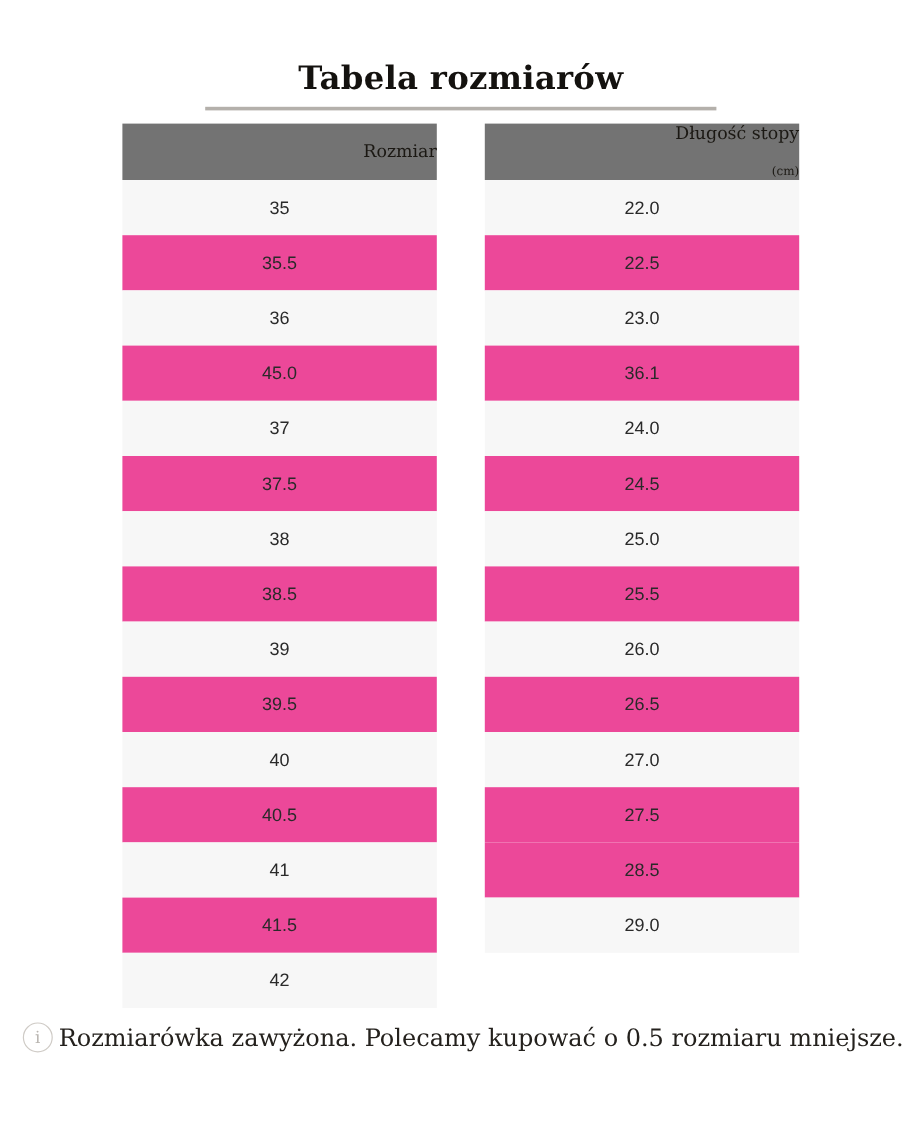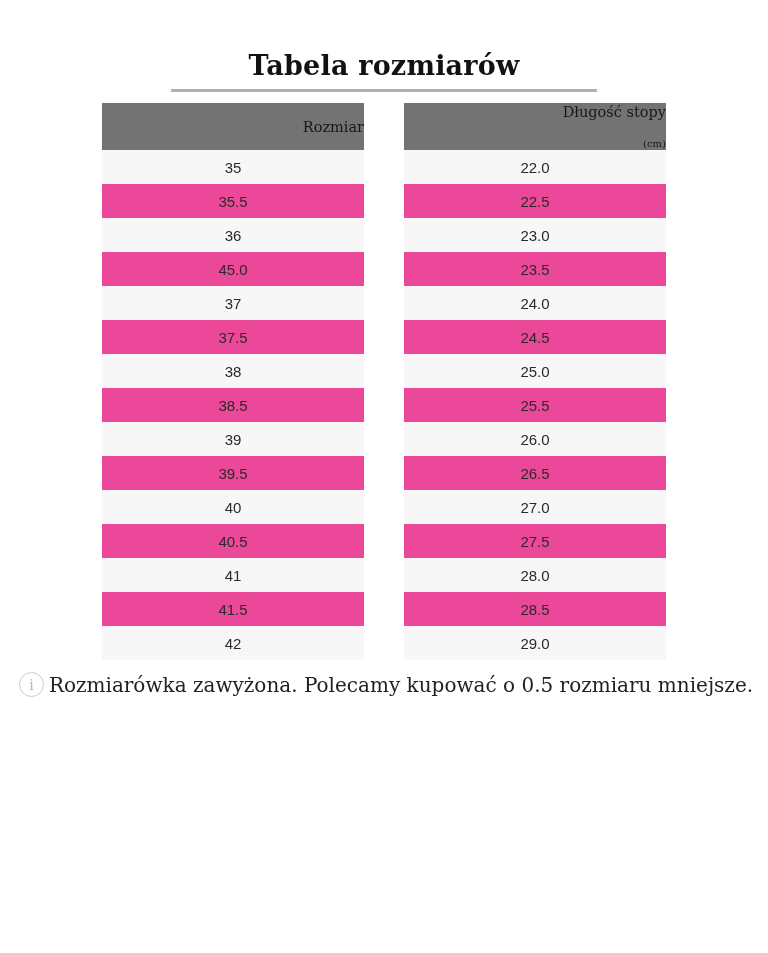--- a/index.html
+++ b/index.html
@@ -74,21 +74,21 @@
   .col-head-sub {
     font-family: "DejaVu Serif", "Liberation Serif", serif;
     font-size: 10px;
     font-weight: 400;
     color: #1b1813;
     line-height: 1.2;
     margin-top: 18px;
   }
 
   .cell {
-    height: 34px;
+    height: 46px;
     display: flex;
     align-items: center;
     justify-content: center;
     font-family: "Liberation Sans", sans-serif;
     font-size: 15px;
     color: #2a2a2a;
     box-sizing: border-box;
   }
   .cell.odd  { background: #f7f7f7; }
   .cell.even { background: #ec4899; }
@@ -159,30 +159,29 @@
     </div>
 
     <div class="col">
       <div class="col-head">
         <div class="col-head-main">Długość stopy</div>
         <div class="col-head-sub">(cm)</div>
       </div>
       <div class="cell odd">22.0</div>
       <div class="cell even">22.5</div>
       <div class="cell odd">23.0</div>
-      <div class="cell even">23.5</div>
+      <div class="cell even">36.1</div>
       <div class="cell odd">24.0</div>
       <div class="cell even">24.5</div>
       <div class="cell odd">25.0</div>
       <div class="cell even">25.5</div>
       <div class="cell odd">26.0</div>
       <div class="cell even">26.5</div>
       <div class="cell odd">27.0</div>
       <div class="cell even">27.5</div>
-      <div class="cell odd">28.0</div>
       <div class="cell even">28.5</div>
       <div class="cell odd">29.0</div>
     </div>
 
   </div>
 
   <div class="note">
     <div class="info-icon">
       <span>i</span>
     </div>

